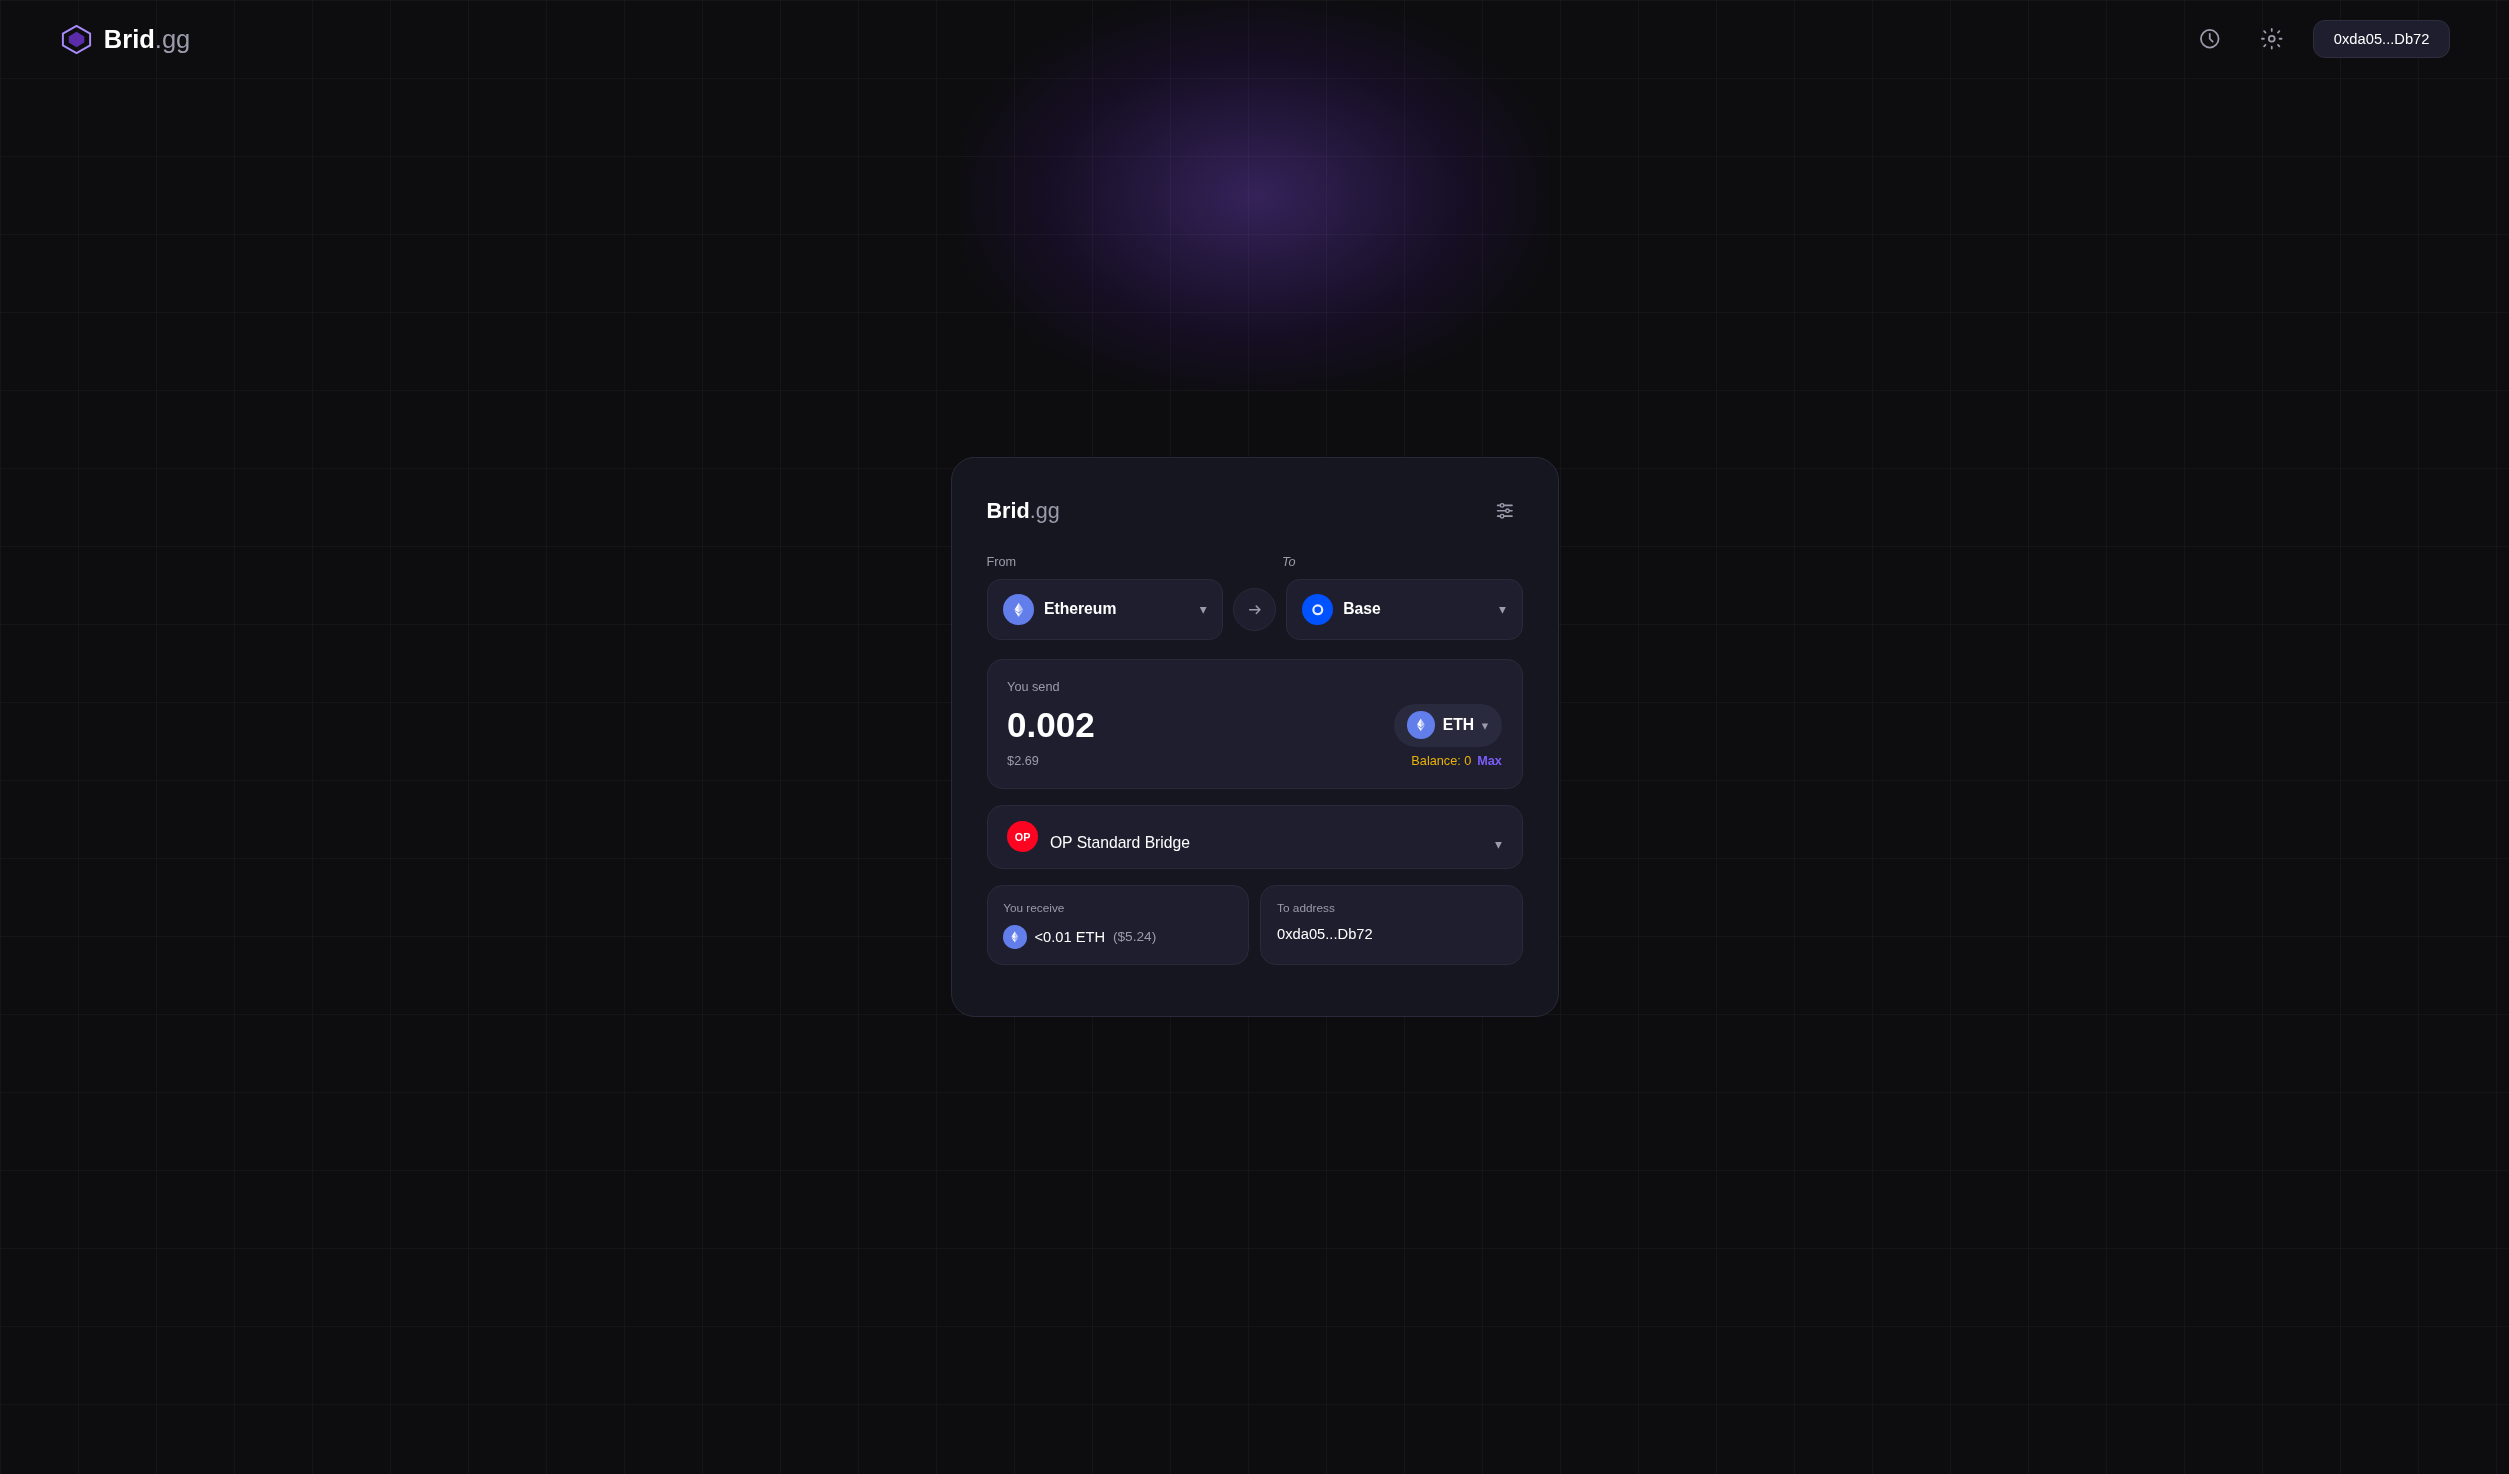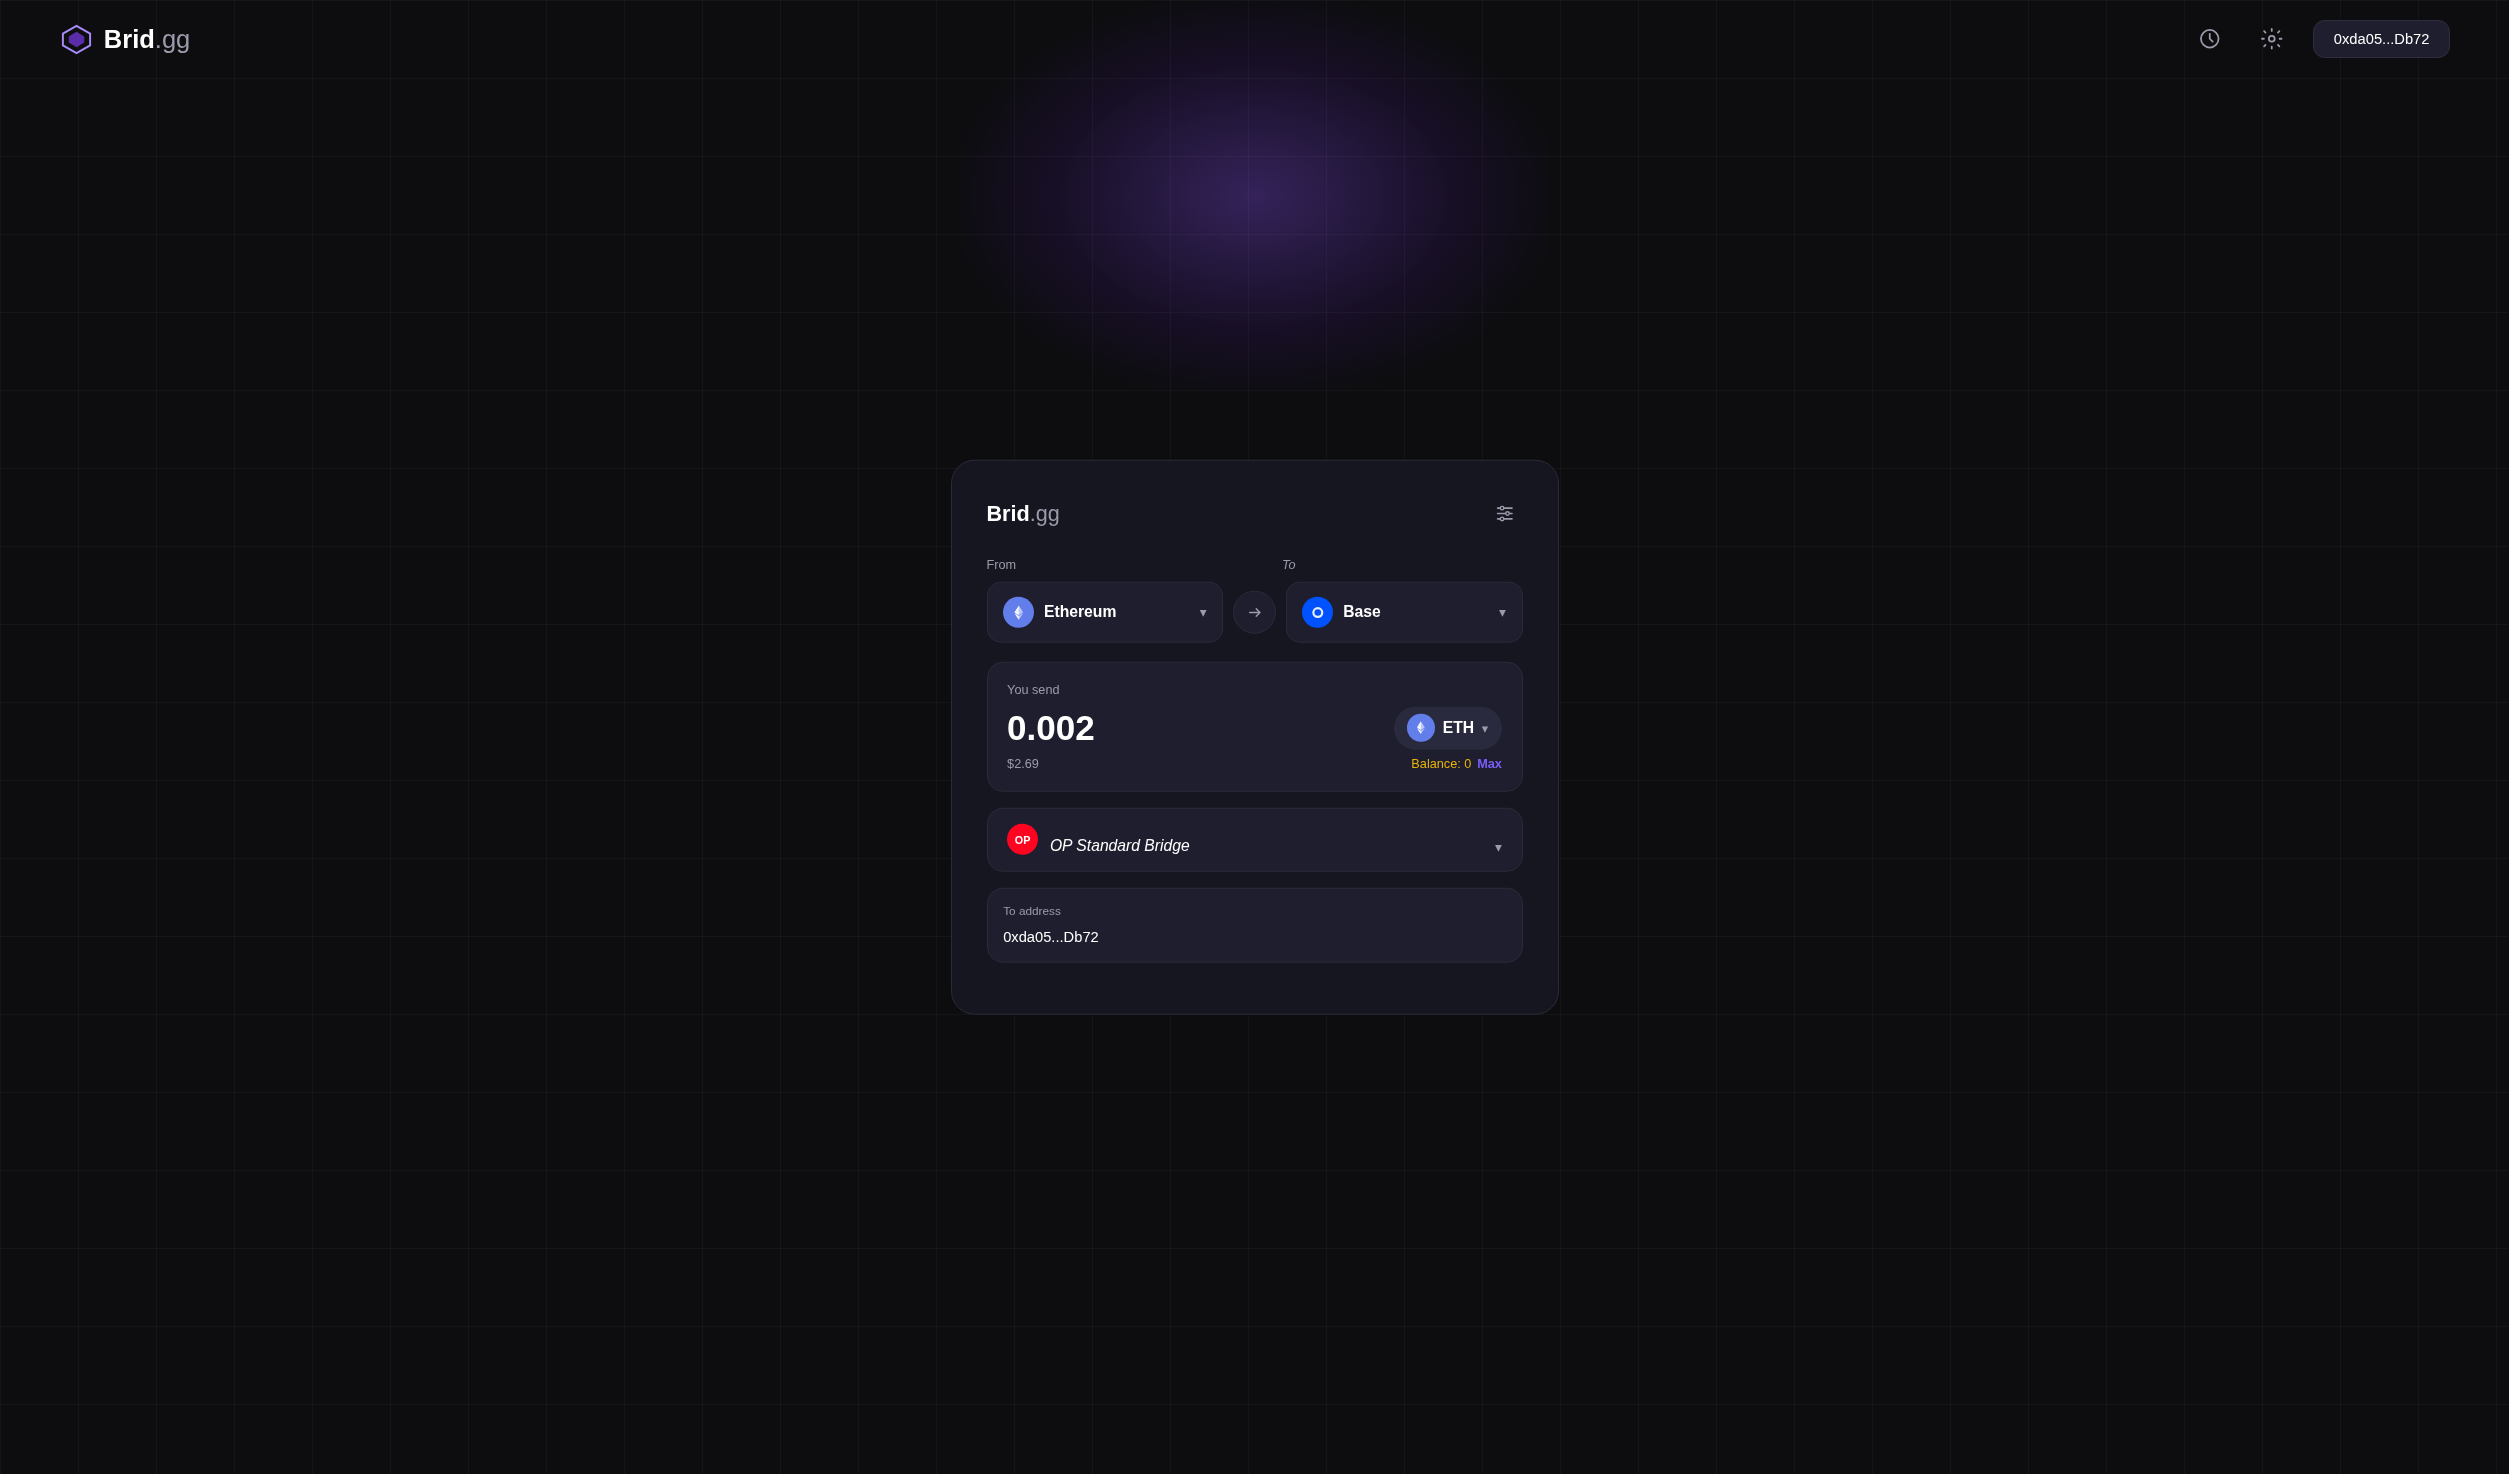--- a/index.html
+++ b/index.html
@@ -335,21 +335,20 @@
       font-weight: 700;
       color: #ffffff;
       flex-shrink: 0;
     }
 
     .bridge-name {
       font-size: 15.7px;
       font-weight: 500;
       color: #ffffff;
       flex: 1;
-      font-style: italic;
     }
 
     
     .receive-row {
       display: flex;
       gap: 11.8px;
       margin-bottom: 15.7px;
     }
 
     .receive-box {
@@ -563,20 +562,37 @@
 
     
     <div class="bridge-selector">
       <div class="op-icon">OP</div>
       <span class="bridge-name">OP Standard Bridge</span>
       <span class="chevron-down">▾</span>
     </div>
 
     
     <div class="receive-row">
+      <div class="receive-box">
+        <div class="receive-label">You receive</div>
+        <div class="receive-amount-row">
+          <div class="receive-eth-icon">
+            <svg width="13.7" height="13.7" viewBox="0 0 32 32" fill="none">
+              <polygon points="16,3 16,12.5 24,16" fill="rgba(255,255,255,0.6)"></polygon>
+              <polygon points="16,3 8,16 16,12.5" fill="white"></polygon>
+              <polygon points="16,21 24,16 16,12.5" fill="rgba(255,255,255,0.6)"></polygon>
+              <polygon points="16,12.5 8,16 16,21" fill="white"></polygon>
+              <polygon points="16,22.5 24,17.5 16,29" fill="rgba(255,255,255,0.6)"></polygon>
+              <polygon points="8,17.5 16,29 16,22.5" fill="white"></polygon>
+            </svg>
+          </div>
+          <span class="receive-amount-text">&lt;0.01 ETH</span>
+          <span class="receive-usd">($5.24)</span>
+        </div>
+      </div>
       <div class="to-address-box">
         <div class="address-label">To address</div>
         <span class="address-value">0xda05...Db72</span>
       </div>
     </div>
 
     
 
   </div>
 </div>

